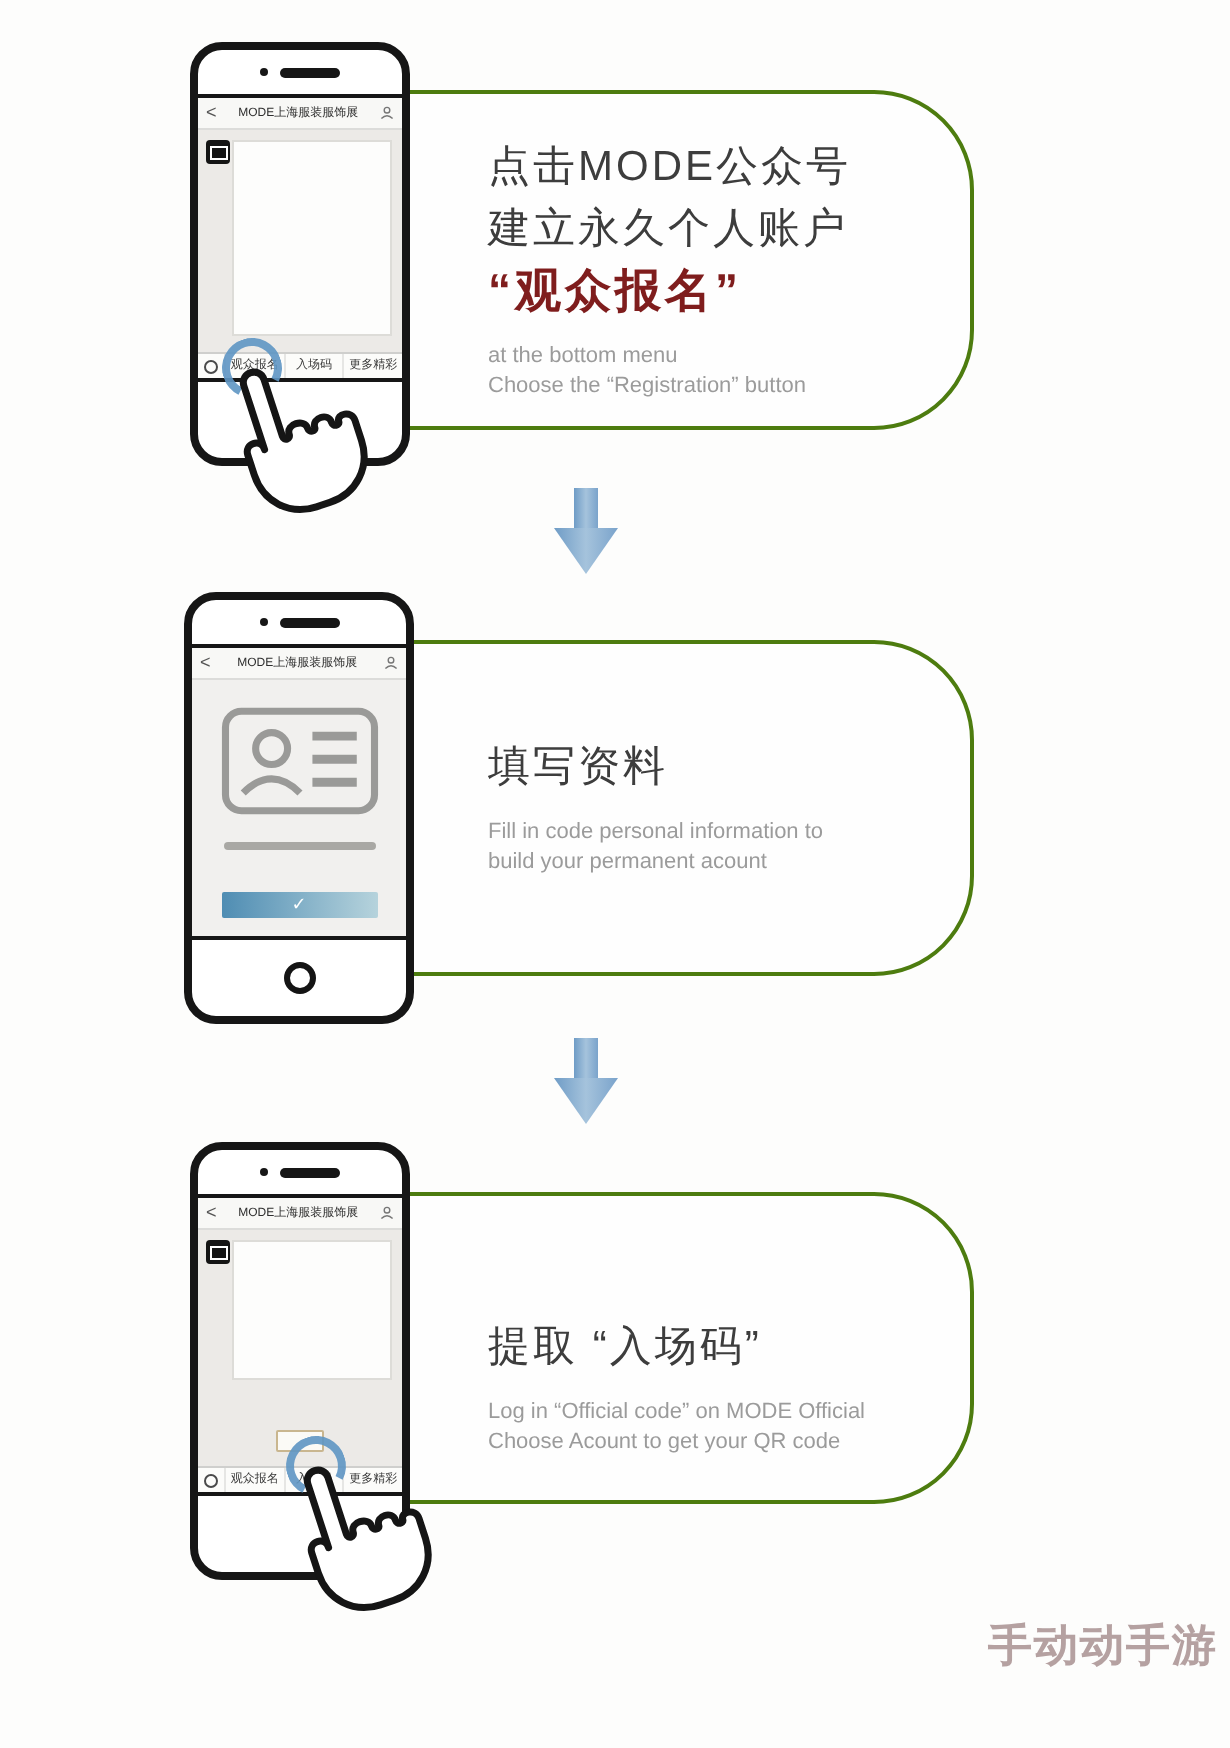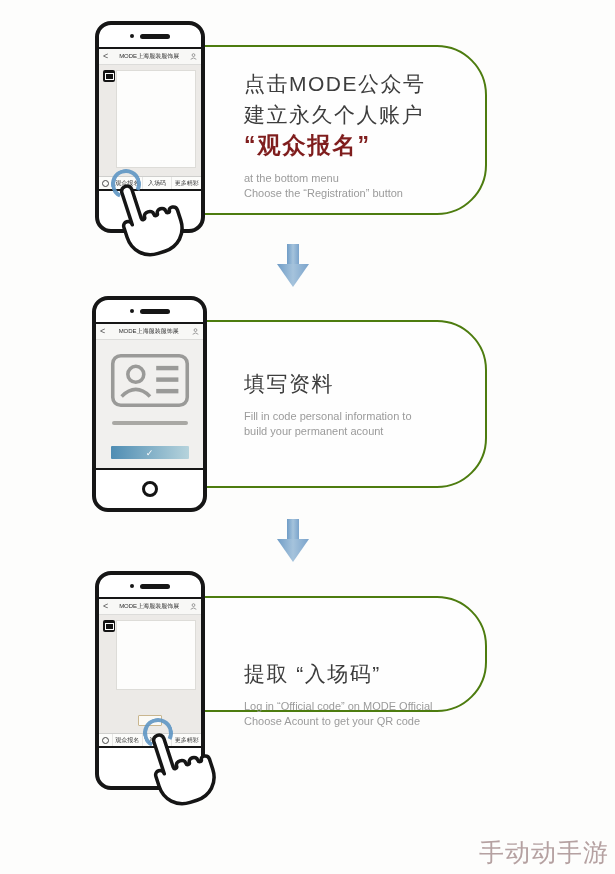--- a/index.html
+++ b/index.html
@@ -56,27 +56,27 @@
   .tap-arc { position:absolute; width:30px; height:30px; border-radius:50%;
              border:4px solid #5f96c4; border-bottom-color:transparent;
              transform:rotate(-18deg); opacity:.9; z-index:5; }
   .hand { position:absolute; width:92px; height:88px; z-index:6; transform:rotate(-18deg); }
   .hand svg { width:100%; height:100%; }
 
   
   .down-arrow { position:absolute; width:34px; height:44px; z-index:1; }
 
   
-  .watermark { position:absolute; right:6px; top:836px; font-size:25px; font-weight:normal;
+  .watermark { position:absolute; right:6px; top:808px; font-size:22px; font-weight:bold;
                letter-spacing:1px; color:#b5a1a1; z-index:7; }
 
   
   #bubble1 { top:45px;  height:170px; } #bubble1 .bubble-inner { padding-top:21px; }
   #bubble2 { top:320px; height:168px; } #bubble2 .bubble-inner { padding-top:46px; }
-  #bubble3 { top:596px; height:116px; } #bubble3 .bubble-inner { padding-top:60px; }
+  #bubble3 { top:596px; height:156px; } #bubble3 .bubble-inner { padding-top:60px; }
   #phone1 { left:95px; top:21px;  width:110px; height:212px; }
   #phone2 { left:92px; top:296px; width:115px; height:216px; }
   #phone3 { left:95px; top:571px; width:110px; height:219px; }
   #arc1  { left:111px; top:169px; }
   #hand1 { left:98px;  top:177px; }
   #arc3  { left:143px; top:718px; }
   #hand3 { left:130px; top:726px; }
   #arrow1 { left:276px; top:244px; }
   #arrow2 { left:276px; top:519px; }
 </style>

